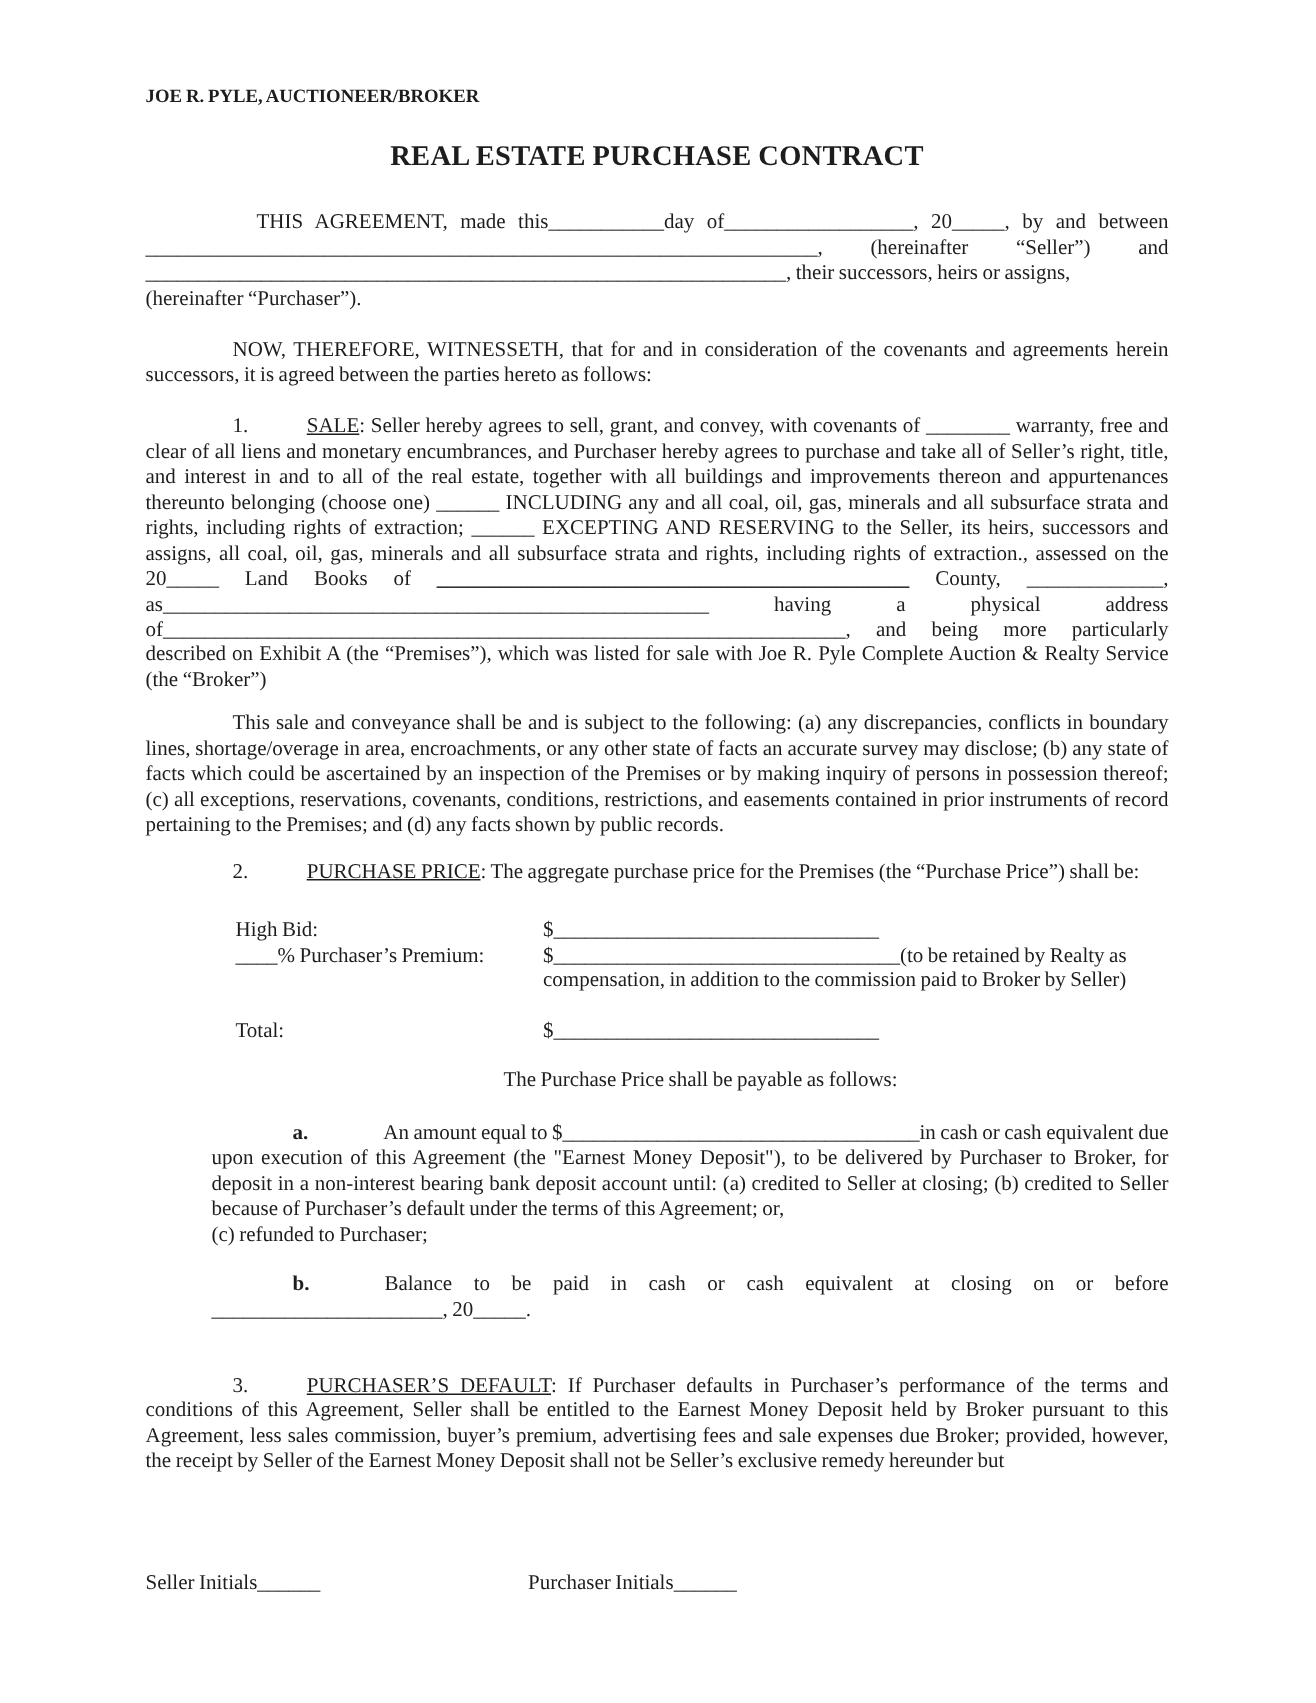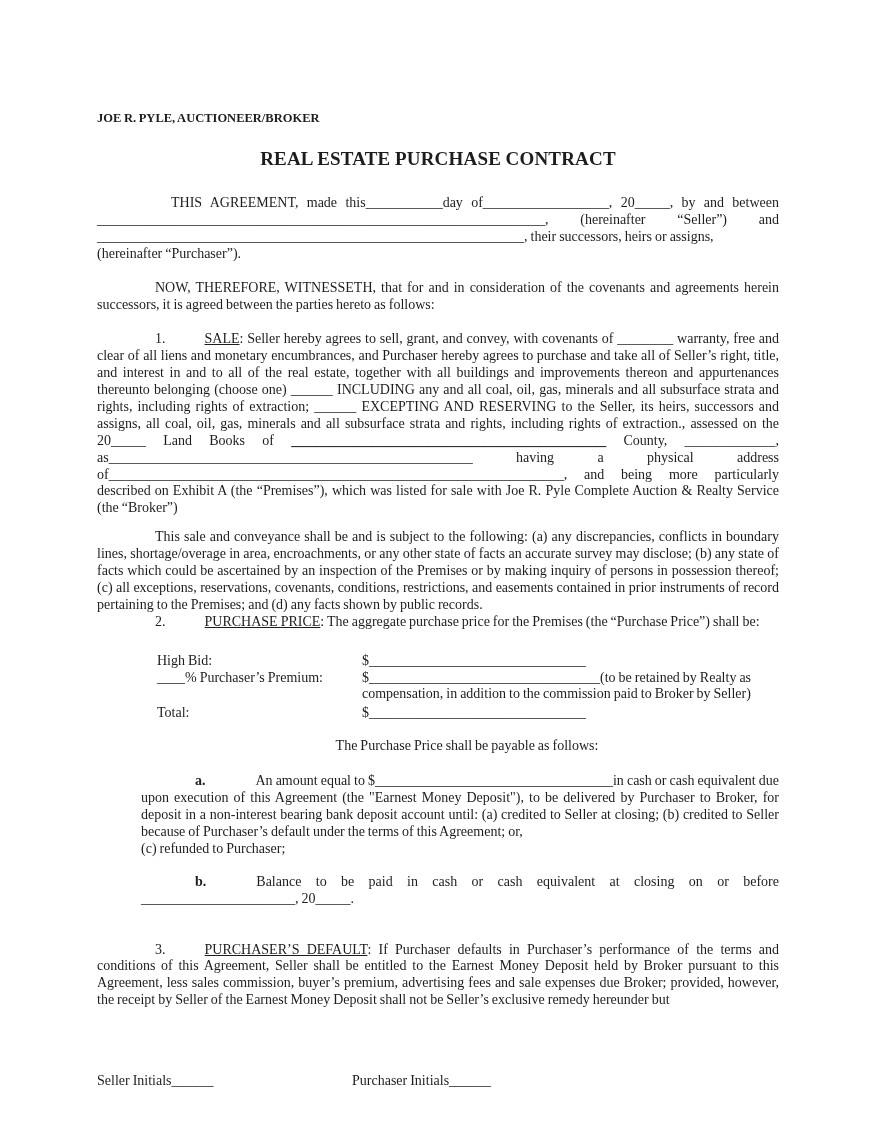--- a/index.html
+++ b/index.html
@@ -1,43 +1,43 @@
 <!DOCTYPE html>
 <html><head>
 <meta charset="utf-8">
 <style>
   html,body{margin:0;padding:0;background:#ffffff;}
   .page{
     position:relative;
     width:877px;height:1135px;
     background:#ffffff;
     box-sizing:border-box;
-    padding:110px 98px 0 97px;
+    padding:56px 98px 0 97px;
     font-family:"Liberation Serif","DejaVu Serif",serif;
     font-size:14px;line-height:16.9px;
     color:#1d1d1d;
     word-spacing:-0.5px;
   }
   .broker{font-weight:bold;font-size:12.5px;}
   .doc-title{font-weight:bold;font-size:19px;text-align:center;margin-top:24px;letter-spacing:0.2px;}
   p{margin:0;text-align:justify;}
   .p-intro{margin-top:27px;text-indent:74px;}
   .p-now{margin-top:18px;text-indent:58px;}
   .p-s1{margin-top:17px;text-indent:58px;}
   .p-subject{margin-top:12px;text-indent:58px;}
-  .p-s2{margin-top:0;text-indent:58px;}
+  .p-s2{margin-top:14px;text-indent:58px;}
   .p-payable{margin-top:16px;padding-left:58px;text-align:center;}
   .p-s3{margin-top:34px;text-indent:58px;}
   .gap1{display:inline-block;width:39px;}
   .gap2{display:inline-block;width:50px;}
   .head{text-decoration:underline;}
   .bold{font-weight:bold;}
   .price-table{margin-top:22px;}
   .prow{display:flex;}
-  .prow.total{margin-top:2px;}
+  .prow.total{margin-top:17px;}
   .plabel{flex:0 0 265px;padding-left:60px;box-sizing:border-box;}
   .pval{flex:1;}
   .item{margin-left:44px;text-indent:54px;}
   .item-a{margin-top:18px;}
   .item-b{margin-top:16px;}
   .footer{margin-top:64px;display:flex;text-align:left;align-items:flex-end;}
   .f1{width:255px;}
 </style>
 </head>
 <body>

